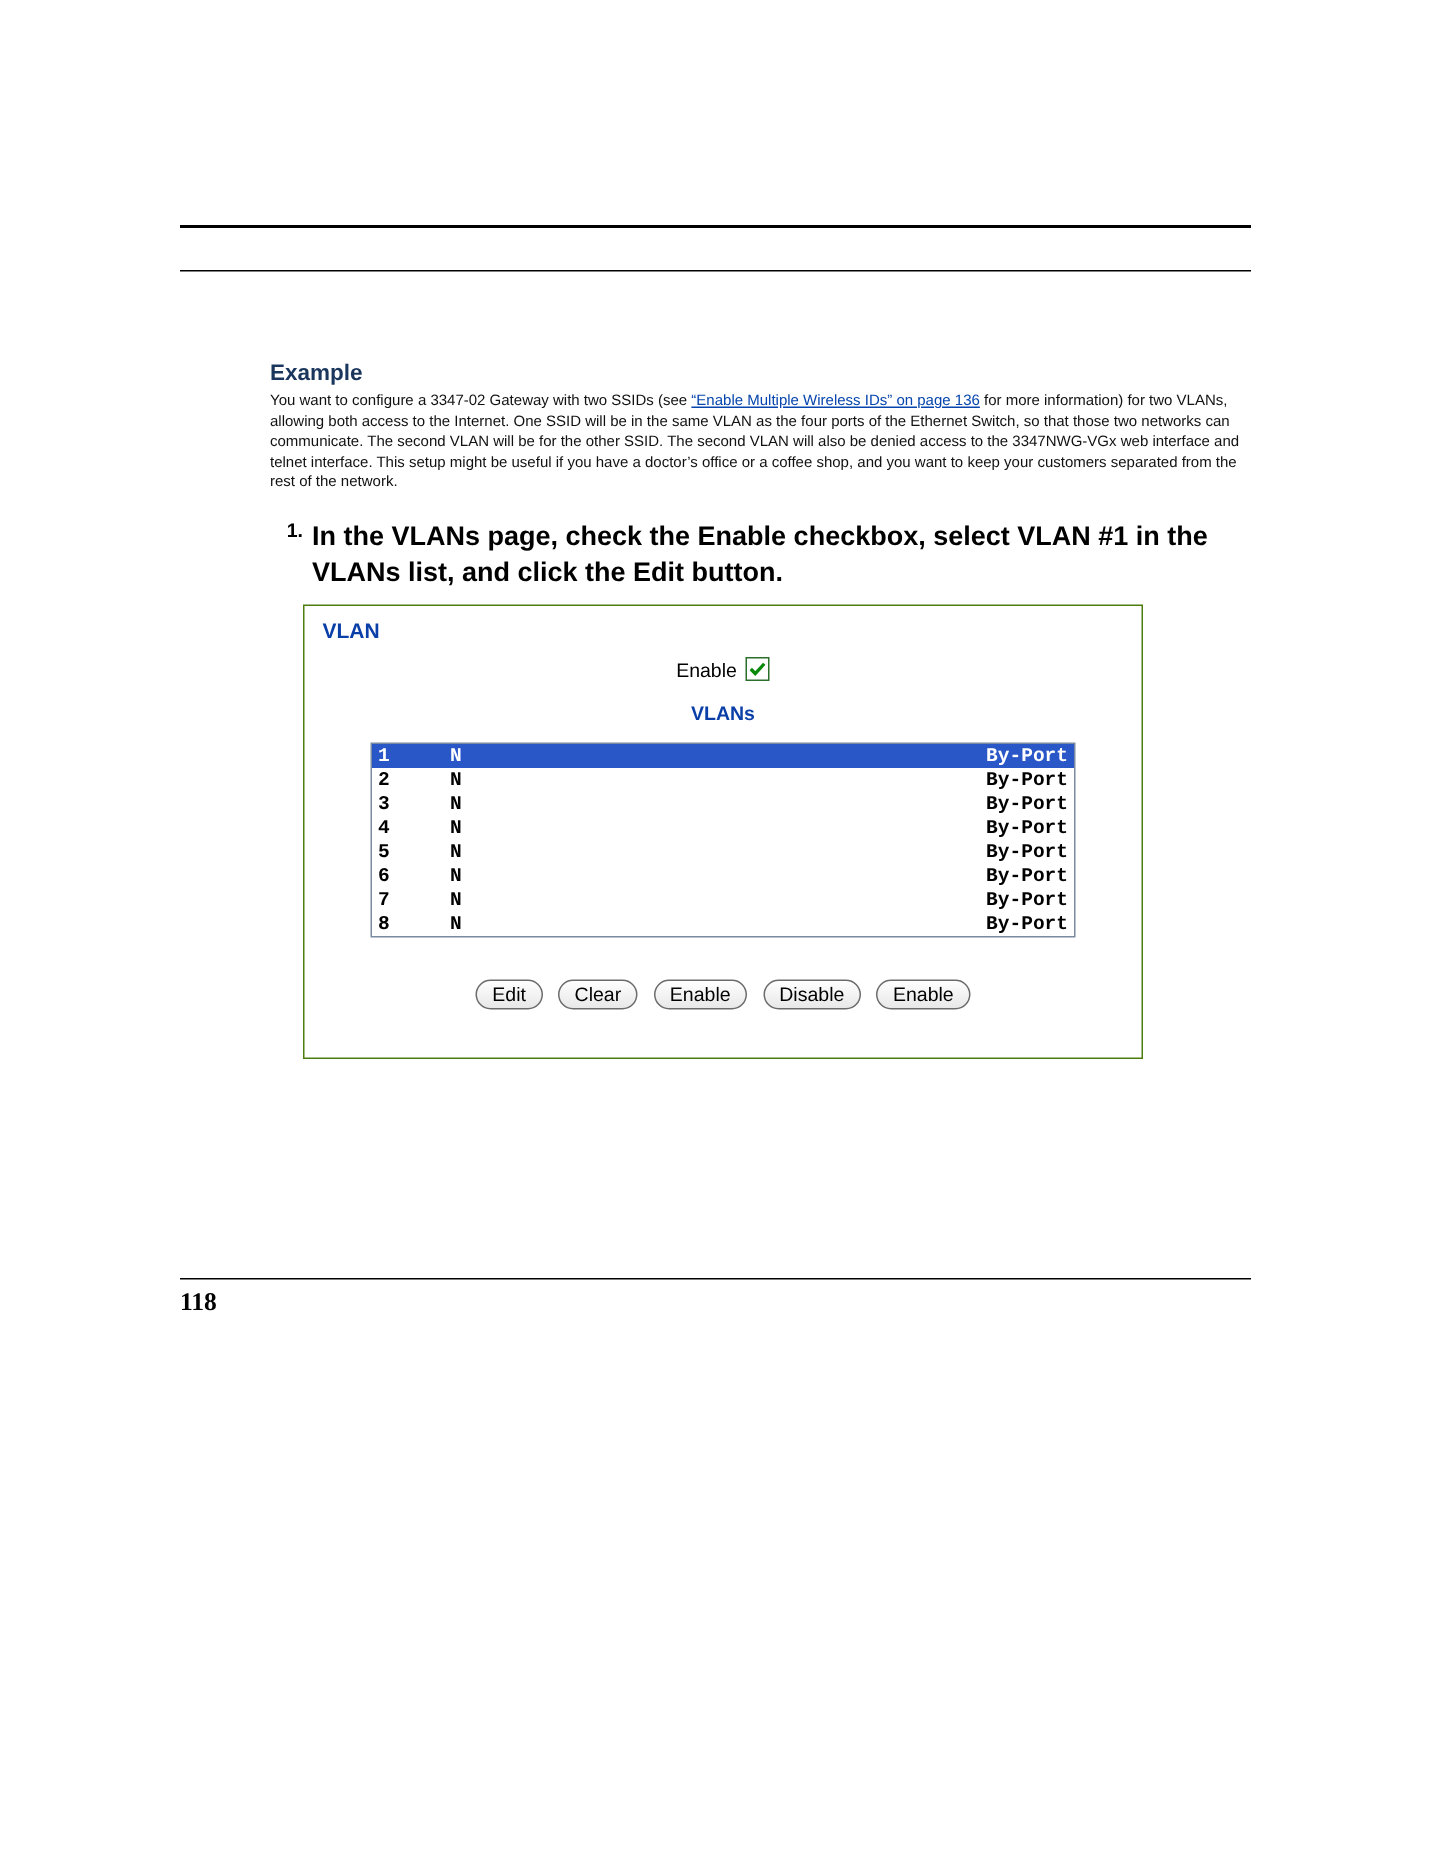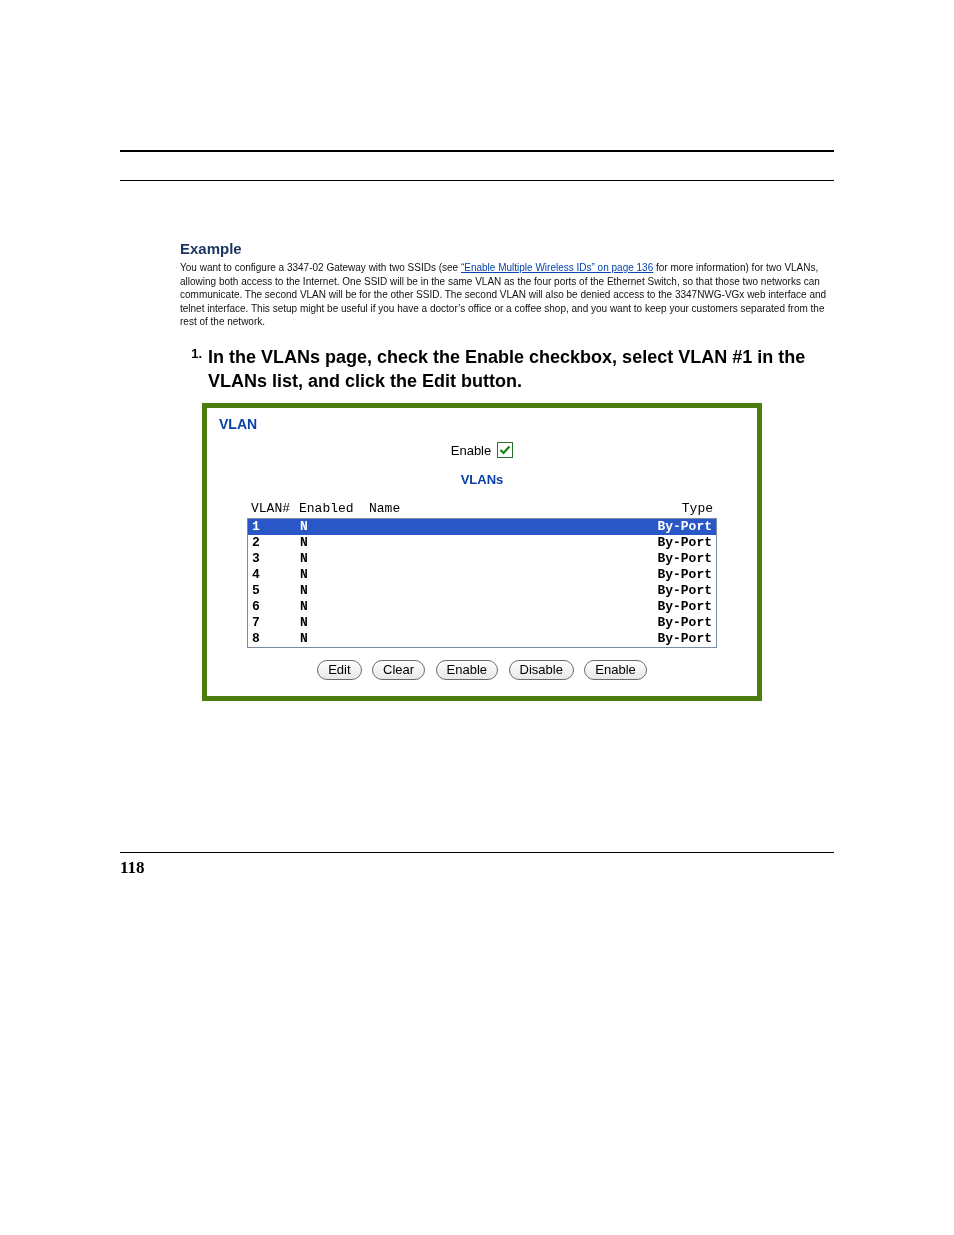--- a/index.html
+++ b/index.html
@@ -66,21 +66,21 @@
   .step-text {
     font-weight: bold;
     font-size: 18px;
     line-height: 1.35;
   }
   .panel-wrap {
     margin-top: 10px;
     margin-left: 22px;
   }
   .panel {
-    border: 5px solid #4d7c0f;
+    border: 1px solid #4d7c0f;
     background: #fff;
     width: 560px;
     padding: 6px 10px 16px 10px;
     box-sizing: border-box;
     font-family: Verdana, Arial, sans-serif;
   }
   .panel-title {
     color: #0a3fa8;
     font-weight: bold;
     font-size: 14px;
@@ -153,21 +153,21 @@
     text-align: center;
     margin-top: 22px;
   }
   .ui-btn {
     display: inline-block;
     font-size: 13px;
     padding: 1px 10px 2px 10px;
     border: 1px solid #6b6b6b;
     border-radius: 10px;
     background: linear-gradient(#fefefe,#e8e8e8);
-    margin: 0 3px;
+    margin: 16px 3px;
     font-family: Arial, sans-serif;
     cursor: pointer;
   }
   .rule-bottom {
     position: absolute;
     left: 120px; right: 120px;
     bottom: 170px;
     border-top: 1px solid #000;
   }
   .page-num {
@@ -208,26 +208,20 @@
               <svg width="12" height="12" viewBox="0 0 12 12">
                 <polyline points="1.5,6 4.5,9 10.5,2.5" fill="none" stroke="#0a8a0a" stroke-width="2.2"></polyline>
               </svg>
             </span>
           </label>
         </div>
 
         <div class="vlans-sub">VLANs</div>
 
         <div class="listbox">
-          <div class="list-head">
-            <span class="col-num">VLAN#</span>
-            <span class="col-en">Enabled</span>
-            <span class="col-name">Name</span>
-            <span class="col-type">Type</span>
-          </div>
           <div class="list-body" id="list-body">
               <div class="list-row selected">
                 <span class="col-num">1</span>
                 <span class="col-en">N</span>
                 <span class="col-name"></span>
                 <span class="col-type">By-Port</span>
               </div>
               <div class="list-row">
                 <span class="col-num">2</span>
                 <span class="col-en">N</span>

